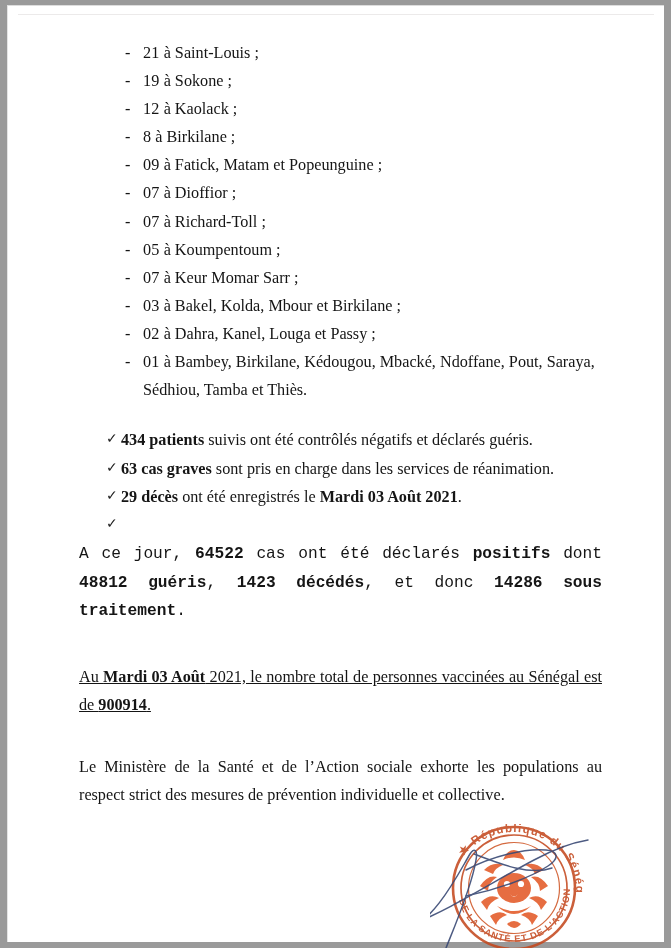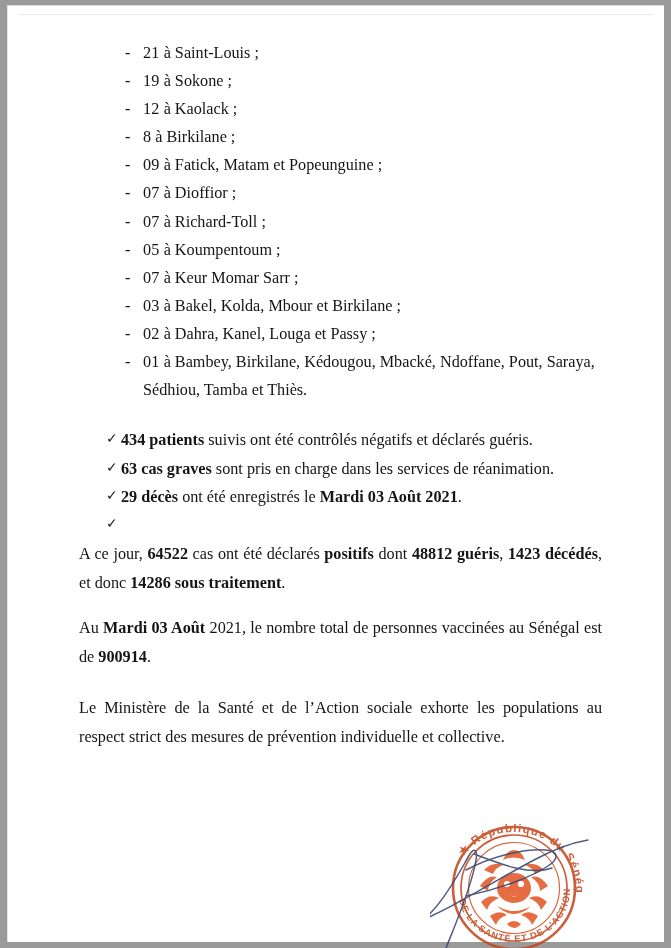--- a/index.html
+++ b/index.html
@@ -102,23 +102,23 @@
   }
   .b { font-weight: bold; }
 
   
   .para {
     text-align: justify;
     text-justify: inter-word;
     line-height: 28.5px;
     margin: 0;
   }
-  .para-1 { margin-top: 29px; }
-  .para-2 { margin-top: 17px; }
-  .para-3 { margin-top: 23px; }
+  .para-1 { margin-top: 29px; font-family: Liberation Mono, monospace; }
+  .para-2 { margin-top: 37px; text-decoration: underline; }
+  .para-3 { margin-top: 33px; }
 
   
   .stamp-wrap {
     position: absolute;
     left: 422px;
     top: 818px;
     width: 175px;
     height: 128px;
   }
   .stamp-svg { display: block; }

